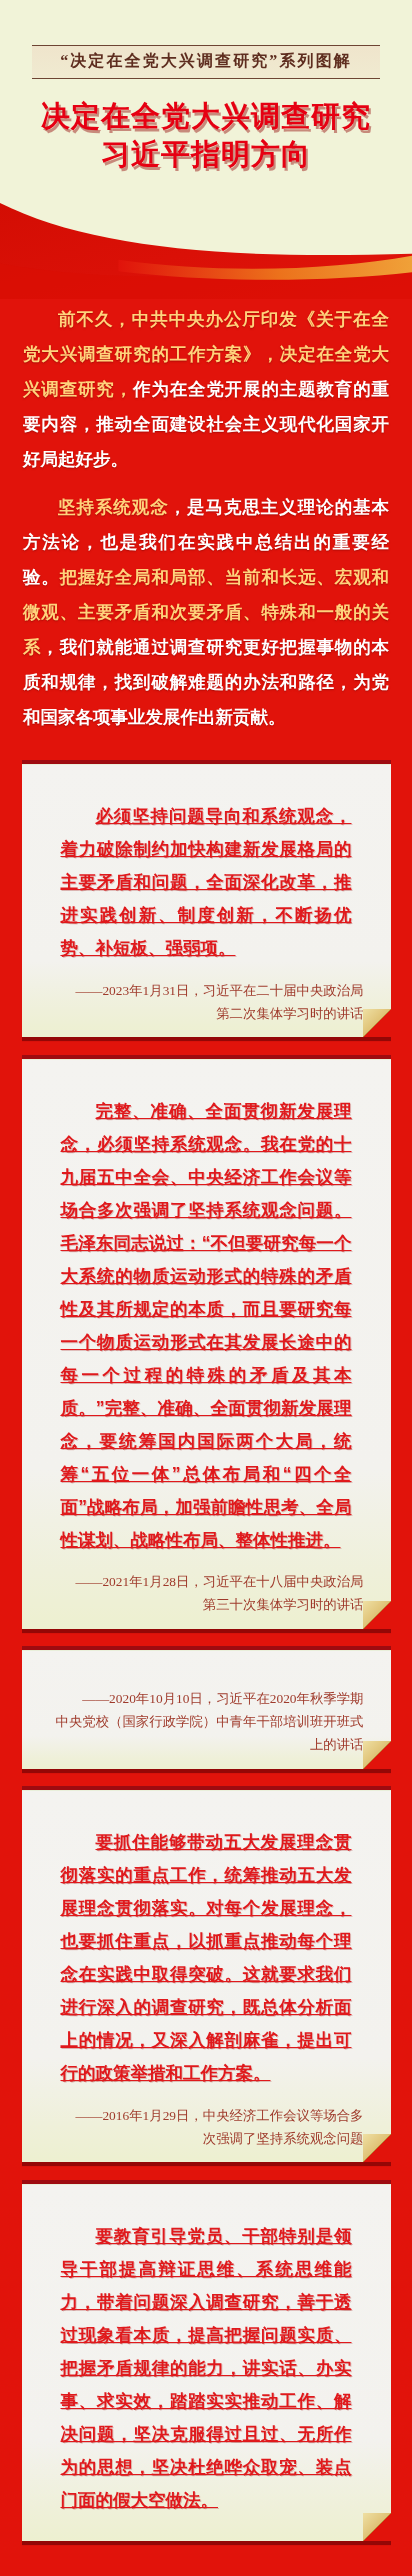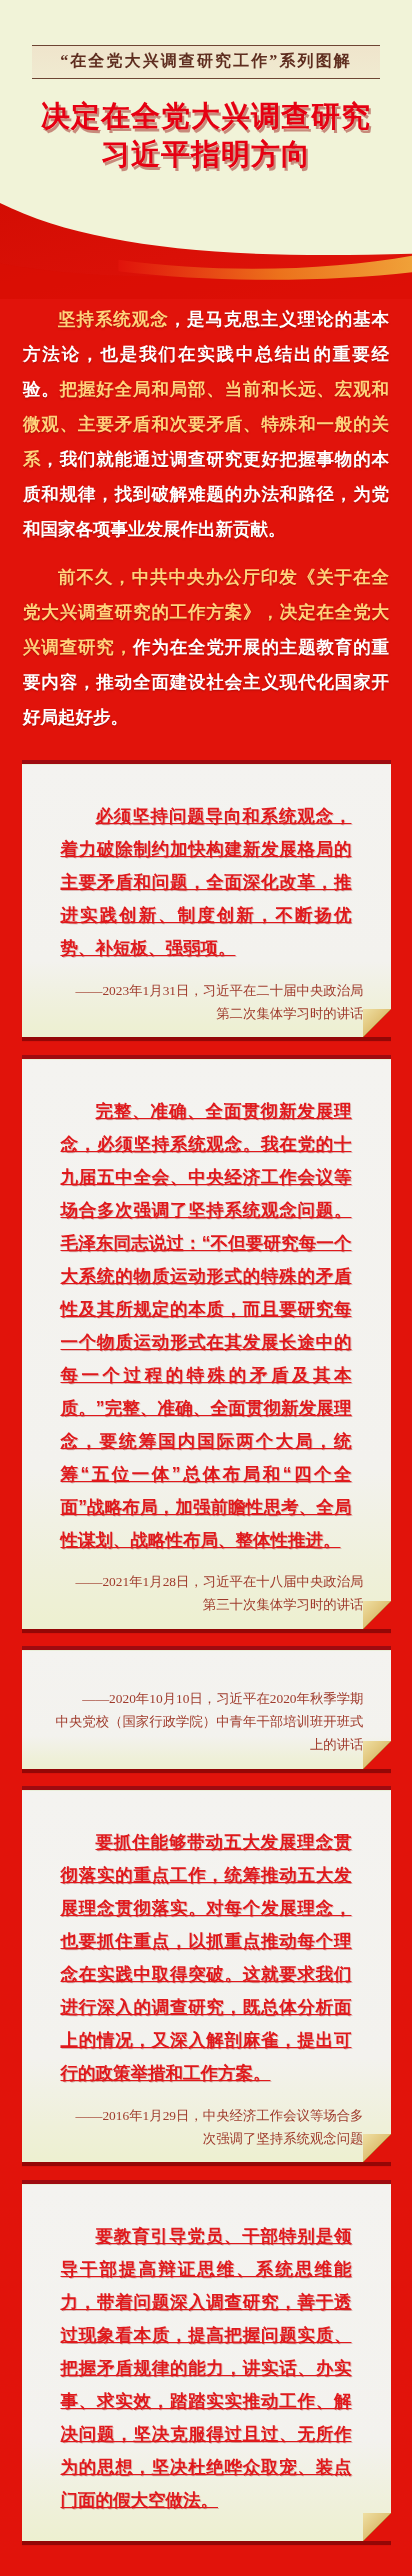--- a/index.html
+++ b/index.html
@@ -39,21 +39,21 @@
   .attr{margin:13.4px 0 0;font-family:"Liberation Serif",serif;font-size:13.4px;line-height:23px;
     color:#9f3a2b;text-indent:2em;text-align:right;}
 </style>
 </head>
 <body>
 
 <div class="page">
 
   <header class="top">
     <div class="series-band">
-      <span>“在全党大兴调查研究工作”系列图解</span>
+      <span>“决定在全党大兴调查研究”系列图解</span>
     </div>
     <h1 class="title">
       <span class="t1">决定在全党大兴调查研究</span><br>
       <span class="t2">习近平指明方向</span>
     </h1>
   </header>
 
   <div class="wave">
     <svg width="412" height="100" viewBox="0 0 800 194" preserveAspectRatio="none">
       <defs>
@@ -69,23 +69,23 @@
       </defs>
       <rect width="800" height="194" fill="url(#redg)"></rect>
       <path d="M0,125 C200,162 480,158 800,120 L800,194 L0,194 Z" fill="#da0e04" opacity="0.6"></path>
       <path d="M230,118 C430,146 640,138 800,110 L800,142 C640,160 430,164 230,140 Z" fill="url(#goldg)" opacity="0.9"></path>
       <path d="M0,8 C170,92 420,118 800,106 L800,0 L0,0 Z" fill="#f1f3d8"></path>
     </svg>
   </div>
 
   <main class="red">
 
+    <p class="intro"><span class="gold">前不久，中共中央办公厅印发《关于在全党大兴调查研究的工作方案》，决定在全党大兴调查研究，</span><span class="white">作为在全党开展的主题教育的重要内容，推动全面建设社会主义现代化国家开好局起好步。</span></p>
+
     <p class="intro"><span class="gold">坚持系统观念</span><span class="white">，是马克思主义理论的基本方法论，也是我们在实践中总结出的重要经验。</span><span class="gold">把握好全局和局部、当前和长远、宏观和微观、主要矛盾和次要矛盾、特殊和一般的关系</span><span class="white">，我们就能通过调查研究更好把握事物的本质和规律，找到破解难题的办法和路径，为党和国家各项事业发展作出新贡献。</span></p>
-
-    <p class="intro"><span class="gold">前不久，中共中央办公厅印发《关于在全党大兴调查研究的工作方案》，决定在全党大兴调查研究，</span><span class="white">作为在全党开展的主题教育的重要内容，推动全面建设社会主义现代化国家开好局起好步。</span></p>
 
     <section class="card">
       <p class="quote">必须坚持问题导向和系统观念，着力破除制约加快构建新发展格局的主要矛盾和问题，全面深化改革，推进实践创新、制度创新，不断扬优势、补短板、强弱项。</p>
       <p class="attr">——2023年1月31日，习近平在二十届中央政治局第二次集体学习时的讲话</p>
     </section>
 
     <section class="card">
       <p class="quote">完整、准确、全面贯彻新发展理念，必须坚持系统观念。我在党的十九届五中全会、中央经济工作会议等场合多次强调了坚持系统观念问题。毛泽东同志说过：“不但要研究每一个大系统的物质运动形式的特殊的矛盾性及其所规定的本质，而且要研究每一个物质运动形式在其发展长途中的每一个过程的特殊的矛盾及其本质。”完整、准确、全面贯彻新发展理念，要统筹国内国际两个大局，统筹“五位一体”总体布局和“四个全面”战略布局，加强前瞻性思考、全局性谋划、战略性布局、整体性推进。</p>
       <p class="attr">——2021年1月28日，习近平在十八届中央政治局第三十次集体学习时的讲话</p>
     </section>

